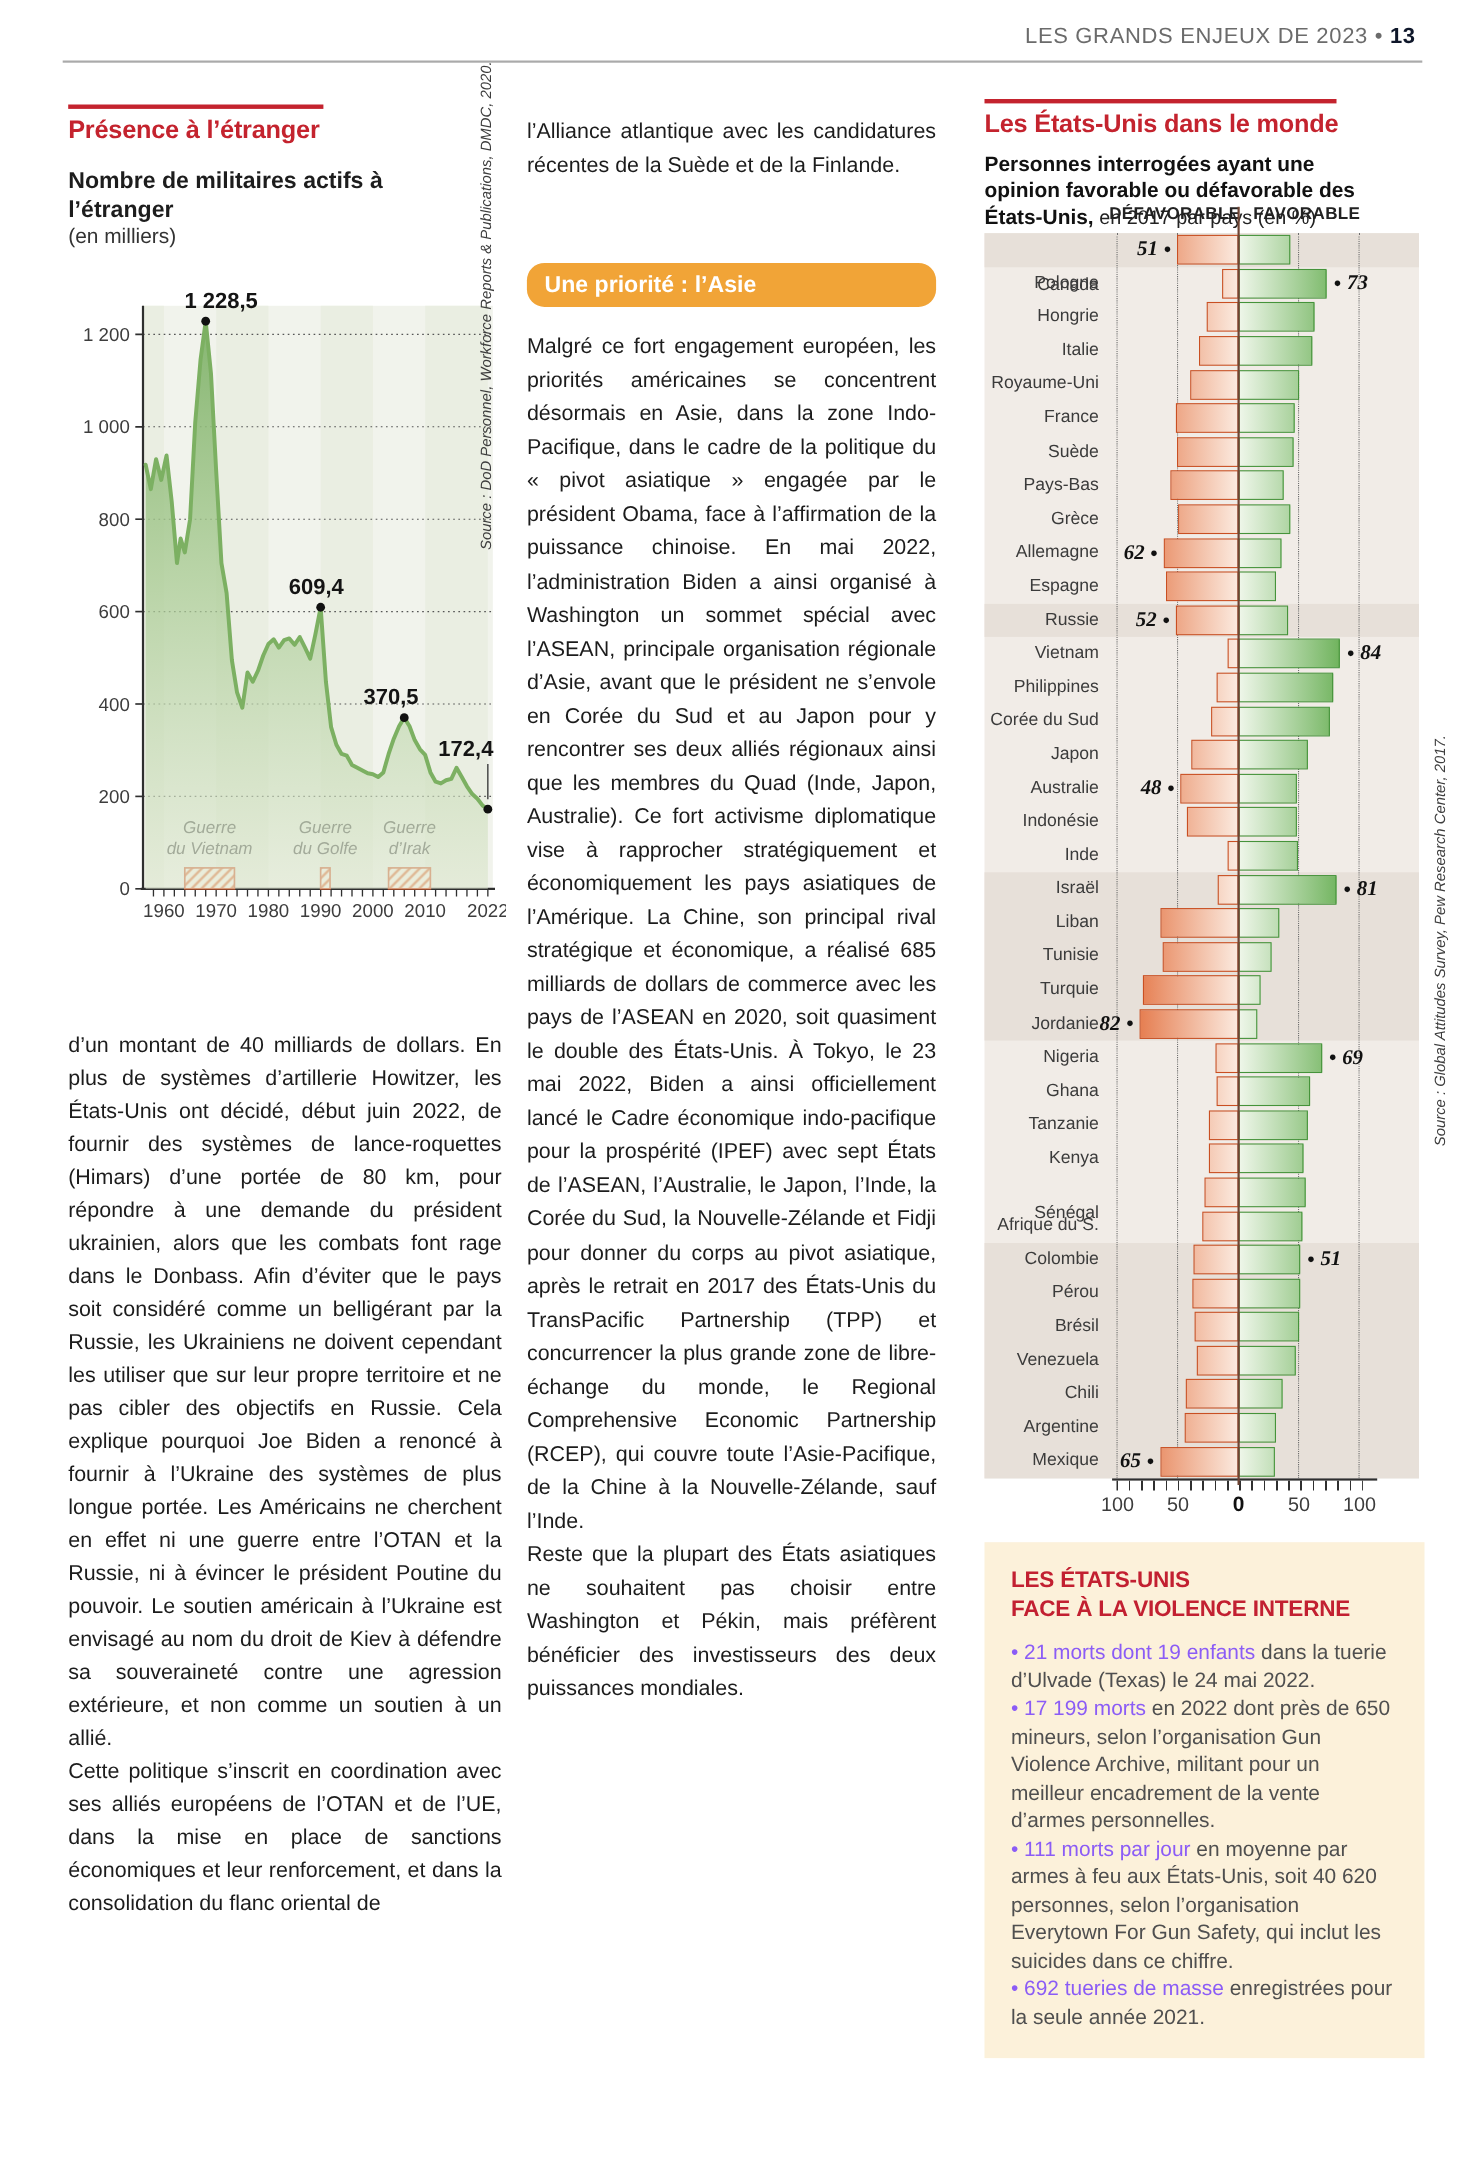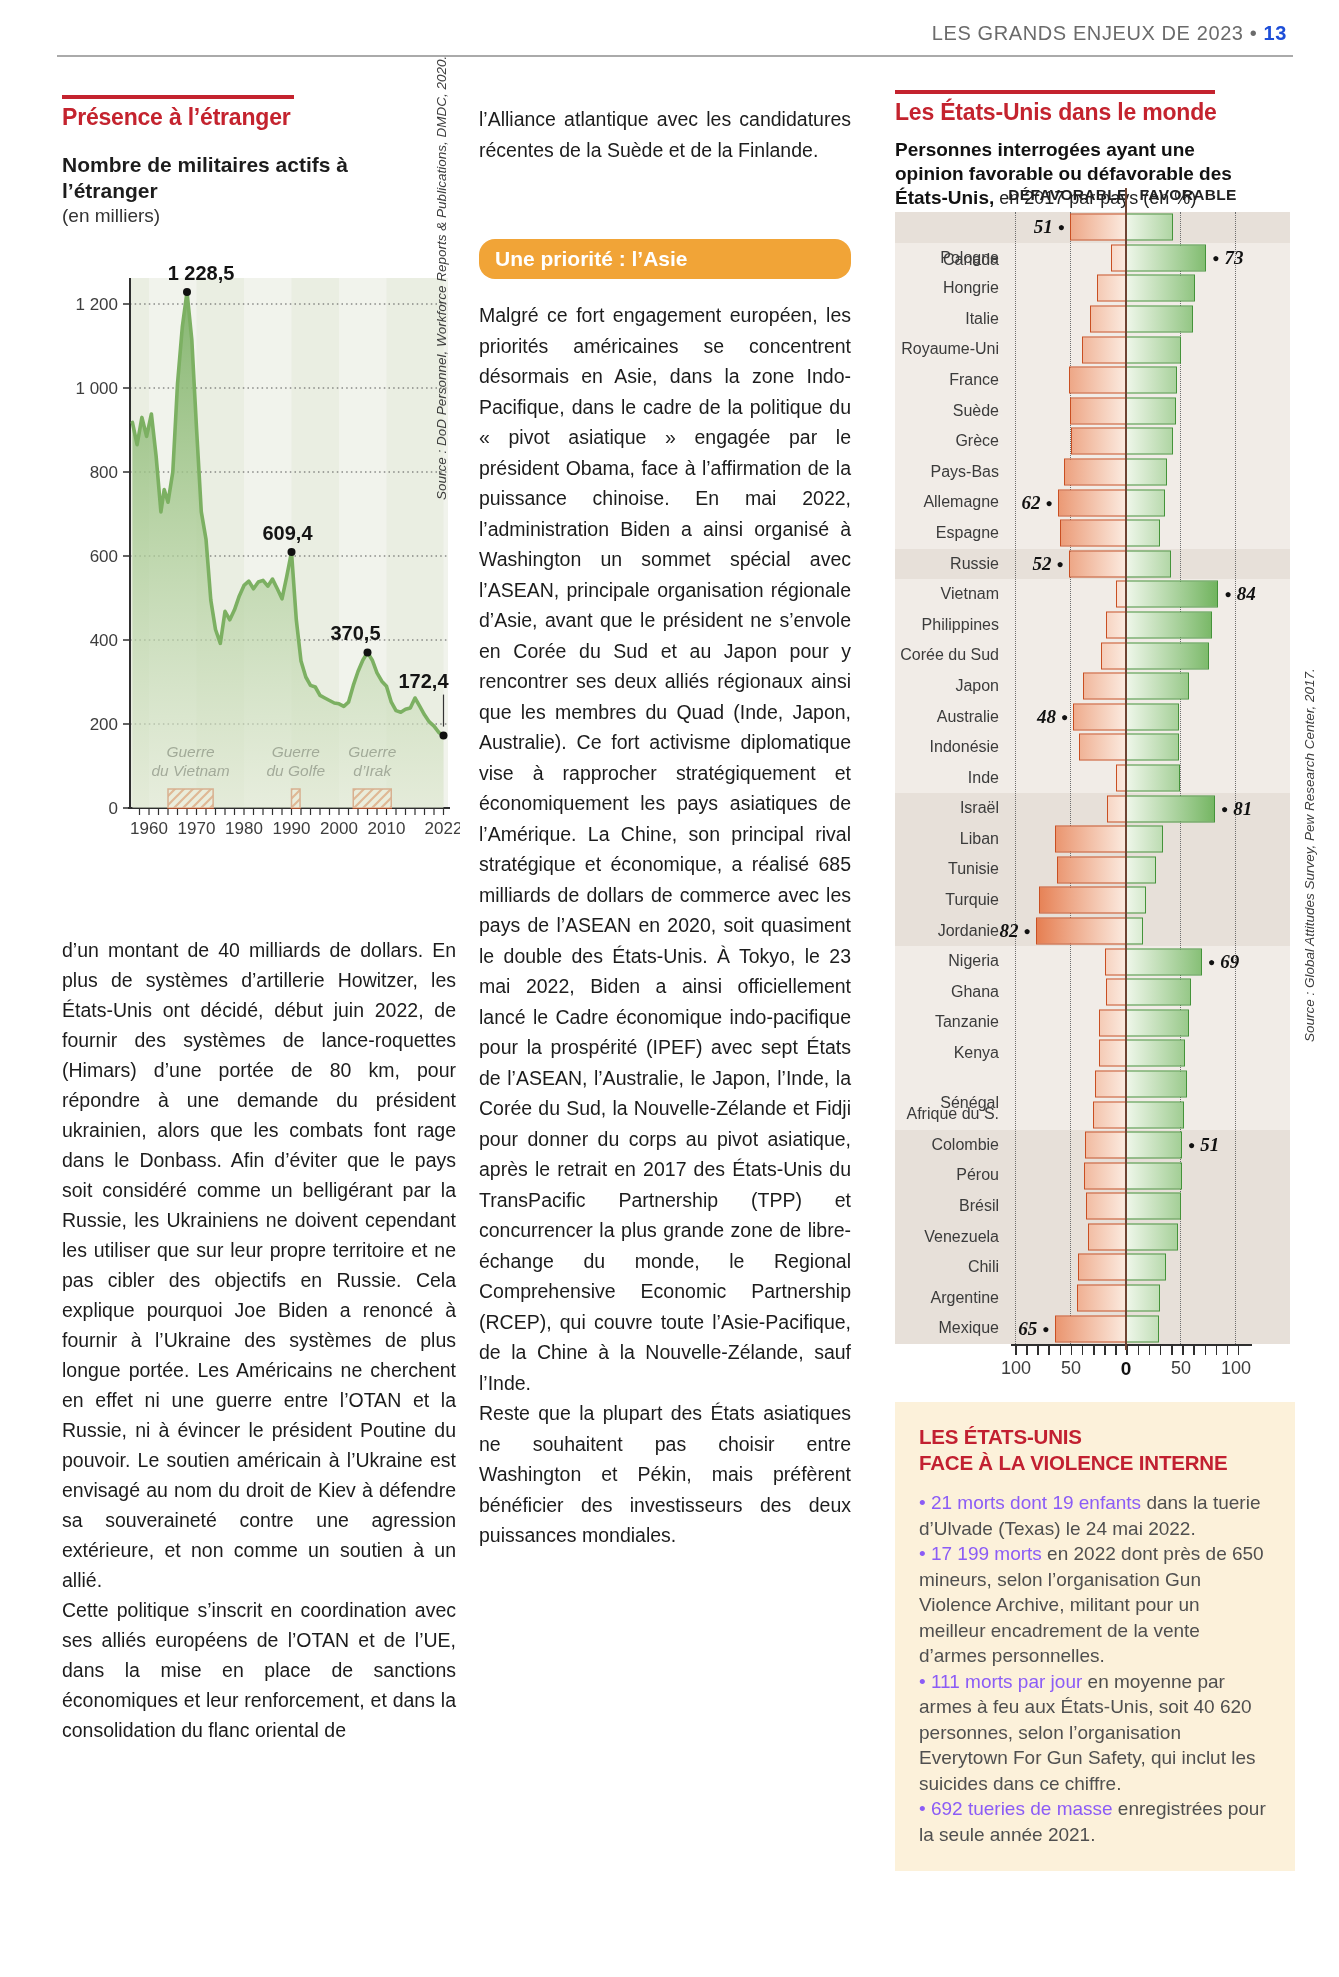--- a/index.html
+++ b/index.html
@@ -1,21 +1,21 @@
 <!DOCTYPE html>
 <html lang="fr"><head>
 <meta charset="utf-8">
 <style>
   html,body{margin:0;padding:0;}
   body{width:1339px;height:1977px;background:#fff;font-family:"Liberation Sans",sans-serif;}
   .page{position:relative;width:1339px;height:1977px;background:#ffffff;overflow:hidden;}
 
   
   .page-header{position:absolute;top:22px;right:52px;font-size:20px;color:#6b6b6b;letter-spacing:.6px;}
-  .page-header .hdr-num{color:#1d4ed8;font-weight:bold;}
+  .page-header .hdr-num{color:#0f172a;font-weight:bold;}
   .header-rule{position:absolute;top:55px;left:57px;width:1236px;height:2px;background:#aaa;}
 
   
   .rubric-rule{position:absolute;height:4px;background:#c4232e;}
   .rubric-title{position:absolute;margin:0;font-size:23px;font-weight:bold;color:#c4232e;letter-spacing:-.2px;}
 
   
   .chart-heading{position:absolute;left:62px;top:152px;width:300px;}
   .chart-heading .bold-lines{font-size:21px;font-weight:bold;color:#1d1d1d;line-height:26px;}
   .chart-heading .unit{font-size:19px;color:#333;line-height:24px;}
@@ -277,31 +277,31 @@
           </div>
         </div>
         <div class="pew-row" style="height: 30.6px;">
           <div class="pew-label" style="line-height: 30.6px;">Suède</div>
           <div class="pew-plot">
             <div class="bar bleft" style="width: 56.1px;"></div>
             <div class="bar bright" style="width: 49.5px;"></div>
           </div>
         </div>
         <div class="pew-row" style="height: 30.6px;">
+          <div class="pew-label" style="line-height: 30.6px;">Pays-Bas</div>
+          <div class="pew-plot">
+            <div class="bar bleft" style="width: 61.6px;"></div>
+            <div class="bar bright" style="width: 40.7px;"></div>
+          </div>
+        </div>
+        <div class="pew-row" style="height: 30.6px;">
           <div class="pew-label" style="line-height: 30.6px;">Grèce</div>
           <div class="pew-plot">
             <div class="bar bleft" style="width: 55px;"></div>
             <div class="bar bright" style="width: 47.3px;"></div>
-          </div>
-        </div>
-        <div class="pew-row" style="height: 30.6px;">
-          <div class="pew-label" style="line-height: 30.6px;">Pays-Bas</div>
-          <div class="pew-plot">
-            <div class="bar bleft" style="width: 61.6px;"></div>
-            <div class="bar bright" style="width: 40.7px;"></div>
           </div>
         </div>
         <div class="pew-row" style="height: 30.6px;">
           <div class="pew-label" style="line-height: 30.6px;">Allemagne</div>
           <div class="pew-plot">
             <div class="bar bleft" style="width: 68.2px;"></div>
             <div class="bar bright" style="width: 38.5px;"></div>
             <div class="pew-val" style="right: 237.2px;"><span>62</span><span class="vdot" style="margin-left: 5px;">●</span></div>
           </div>
         </div>

